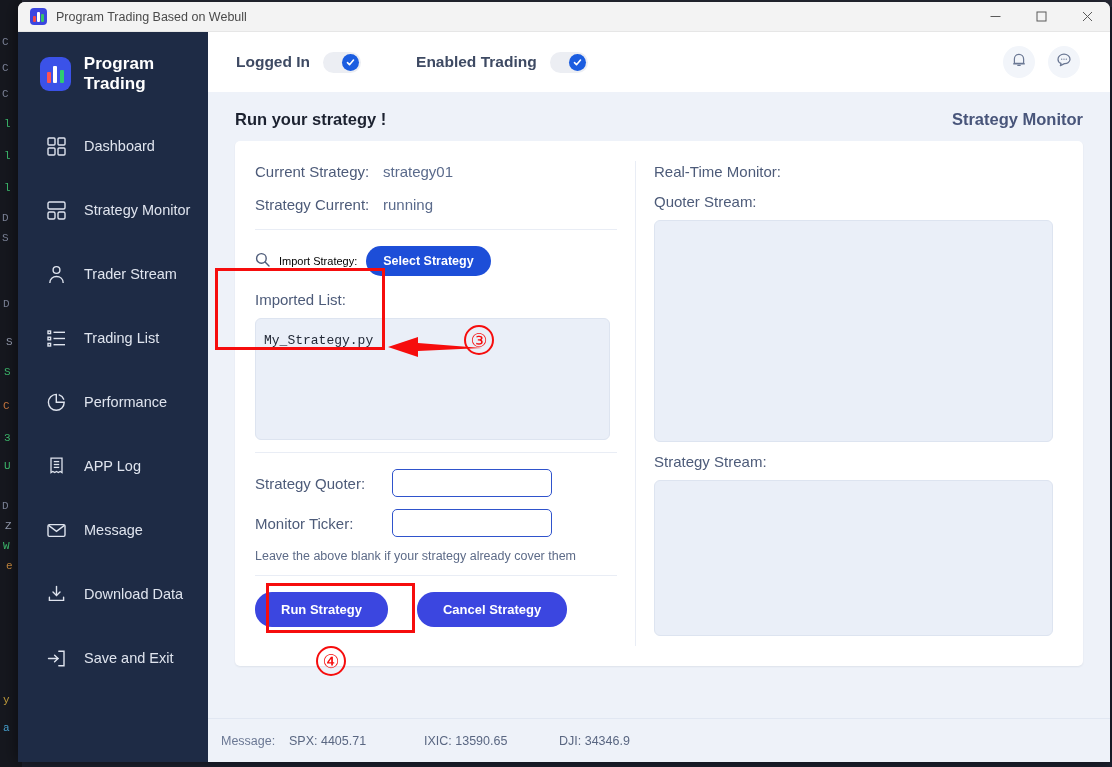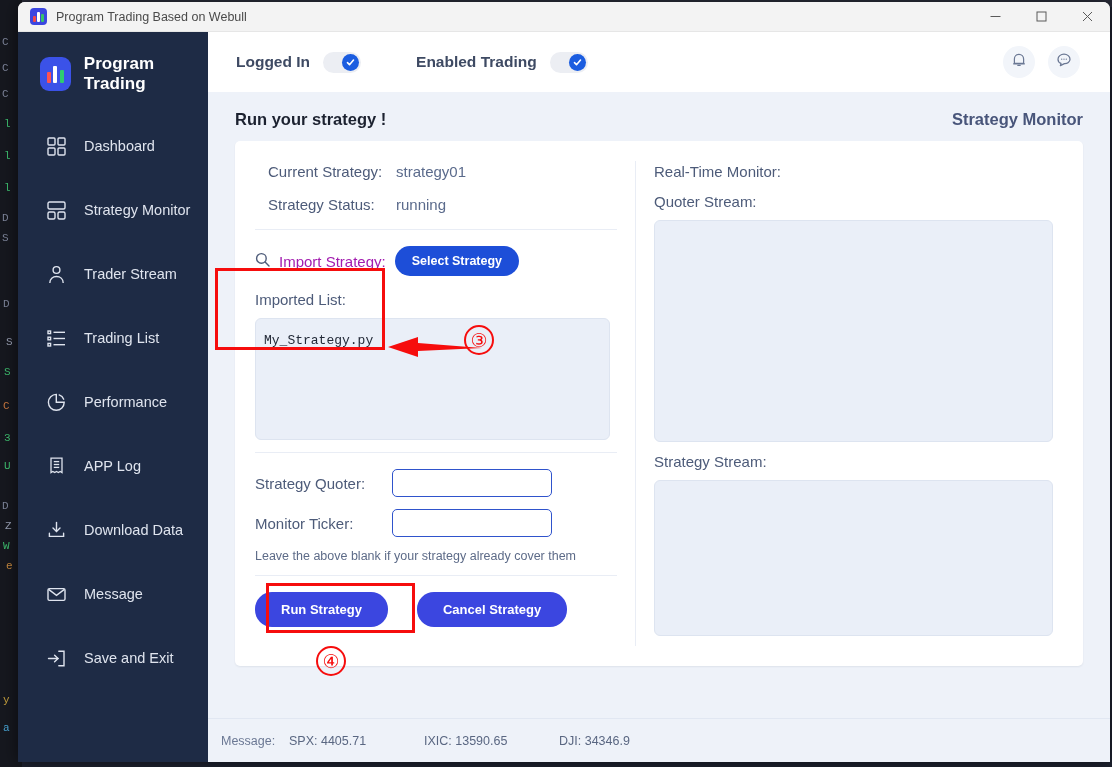--- a/index.html
+++ b/index.html
@@ -168,28 +168,28 @@
     box-shadow: 0 1px 2px rgba(20,30,60,.07);
   }
   #card-left {
     width: 400px; flex: 0 0 400px;
     padding: 22px 0 0 20px;
     position: relative;
   }
   #card-divider { width: 1px; background: #e9edf5; margin: 20px 0 20px 0; }
   #card-right { flex: 1; padding: 22px 30px 0 18px; }
 
-  .kv-row { display: flex; align-items: center; margin-bottom: 16px; margin-left: 13px; }
+  .kv-row { display: flex; align-items: center; margin-bottom: 16px; }
   .kv-key { font-size: 15px; color: #4d5b79; width: 128px; flex: 0 0 128px; }
   .kv-val { font-size: 15px; color: #5b6b8c; }
 
   .hr { height: 1px; background: #e9edf5; margin: 6px 18px 16px 0; }
 
   #import-row { display: flex; align-items: center; gap: 9px; margin-bottom: 15px; }
-  #import-row .imp-label { font-size: 15px; color: #a21caf; }
+  #import-row .imp-label { font-size: 11px; color: #000000; }
   #select-strategy-btn {
     background: #1d4ed8; color: #fff;
     border: none; border-radius: 15px;
     font-size: 12.5px; font-weight: bold;
     padding: 8px 17px;
     font-family: "Liberation Sans", sans-serif;
     cursor: pointer;
   }
 
   .field-label { font-size: 15px; color: #4d5b79; margin-bottom: 10px; }
@@ -393,37 +393,37 @@
             <line x1="6.8" y1="4.6" x2="12.2" y2="4.6"></line>
               <line x1="6.8" y1="7.5" x2="12.2" y2="7.5"></line>
               <line x1="6.8" y1="10.4" x2="12.2" y2="10.4"></line>
           </svg>
         </span>
         <span>APP Log</span>
       </div>
 
       <div class="nav-item">
         <span class="nav-ico">
+          <svg width="19" height="19" viewBox="0 0 19 19" fill="none" stroke="currentColor" stroke-width="1.4">
+            <rect x="1" y="3.6" width="17" height="11.8" rx="1.4"></rect>
+              <path d="M1.6 4.4l7.9 6 7.9-6"></path>
+          </svg>
+        </span>
+        <span>Message</span>
+      </div>
+
+      <div class="nav-item">
+        <span class="nav-ico">
           <svg width="19" height="19" viewBox="0 0 19 19" fill="none" stroke="currentColor" stroke-width="1.4" stroke-linecap="round">
             <path d="M9.5 1.4v8.6"></path>
               <path d="M6 7l3.5 3.4L13 7"></path>
               <path d="M2.4 12.3v3.1h14.2v-3.1"></path>
           </svg>
         </span>
         <span>Download Data</span>
-      </div>
-
-      <div class="nav-item">
-        <span class="nav-ico">
-          <svg width="19" height="19" viewBox="0 0 19 19" fill="none" stroke="currentColor" stroke-width="1.4">
-            <rect x="1" y="3.6" width="17" height="11.8" rx="1.4"></rect>
-              <path d="M1.6 4.4l7.9 6 7.9-6"></path>
-          </svg>
-        </span>
-        <span>Message</span>
       </div>
 
       <div class="nav-item">
         <span class="nav-ico">
           <svg width="19" height="19" viewBox="0 0 19 19" fill="none" stroke="currentColor" stroke-width="1.4" stroke-linecap="round">
             <path d="M1.5 9.5h9.5"></path>
               <path d="M7.6 6.2l3.4 3.3-3.4 3.3"></path>
               <path d="M11.8 2.2h5.2v14.6h-5.2"></path>
           </svg>
         </span>
@@ -486,21 +486,21 @@
 
         <div id="card">
 
           <div id="card-left">
 
             <div class="kv-row">
               <span class="kv-key">Current Strategy:</span>
               <span class="kv-val">strategy01</span>
             </div>
             <div class="kv-row">
-              <span class="kv-key">Strategy Status:</span>
+              <span class="kv-key">Strategy Current:</span>
               <span class="kv-val">running</span>
             </div>
 
             <div class="hr"></div>
 
             <div id="import-row">
               <span>
                 <svg width="15" height="15" viewBox="0 0 15 15" fill="none" stroke="#4d5b79" stroke-width="1.4" stroke-linecap="round">
                   <circle cx="6.4" cy="6.4" r="4.8"></circle>
                     <line x1="10.1" y1="10.1" x2="14" y2="14"></line>

